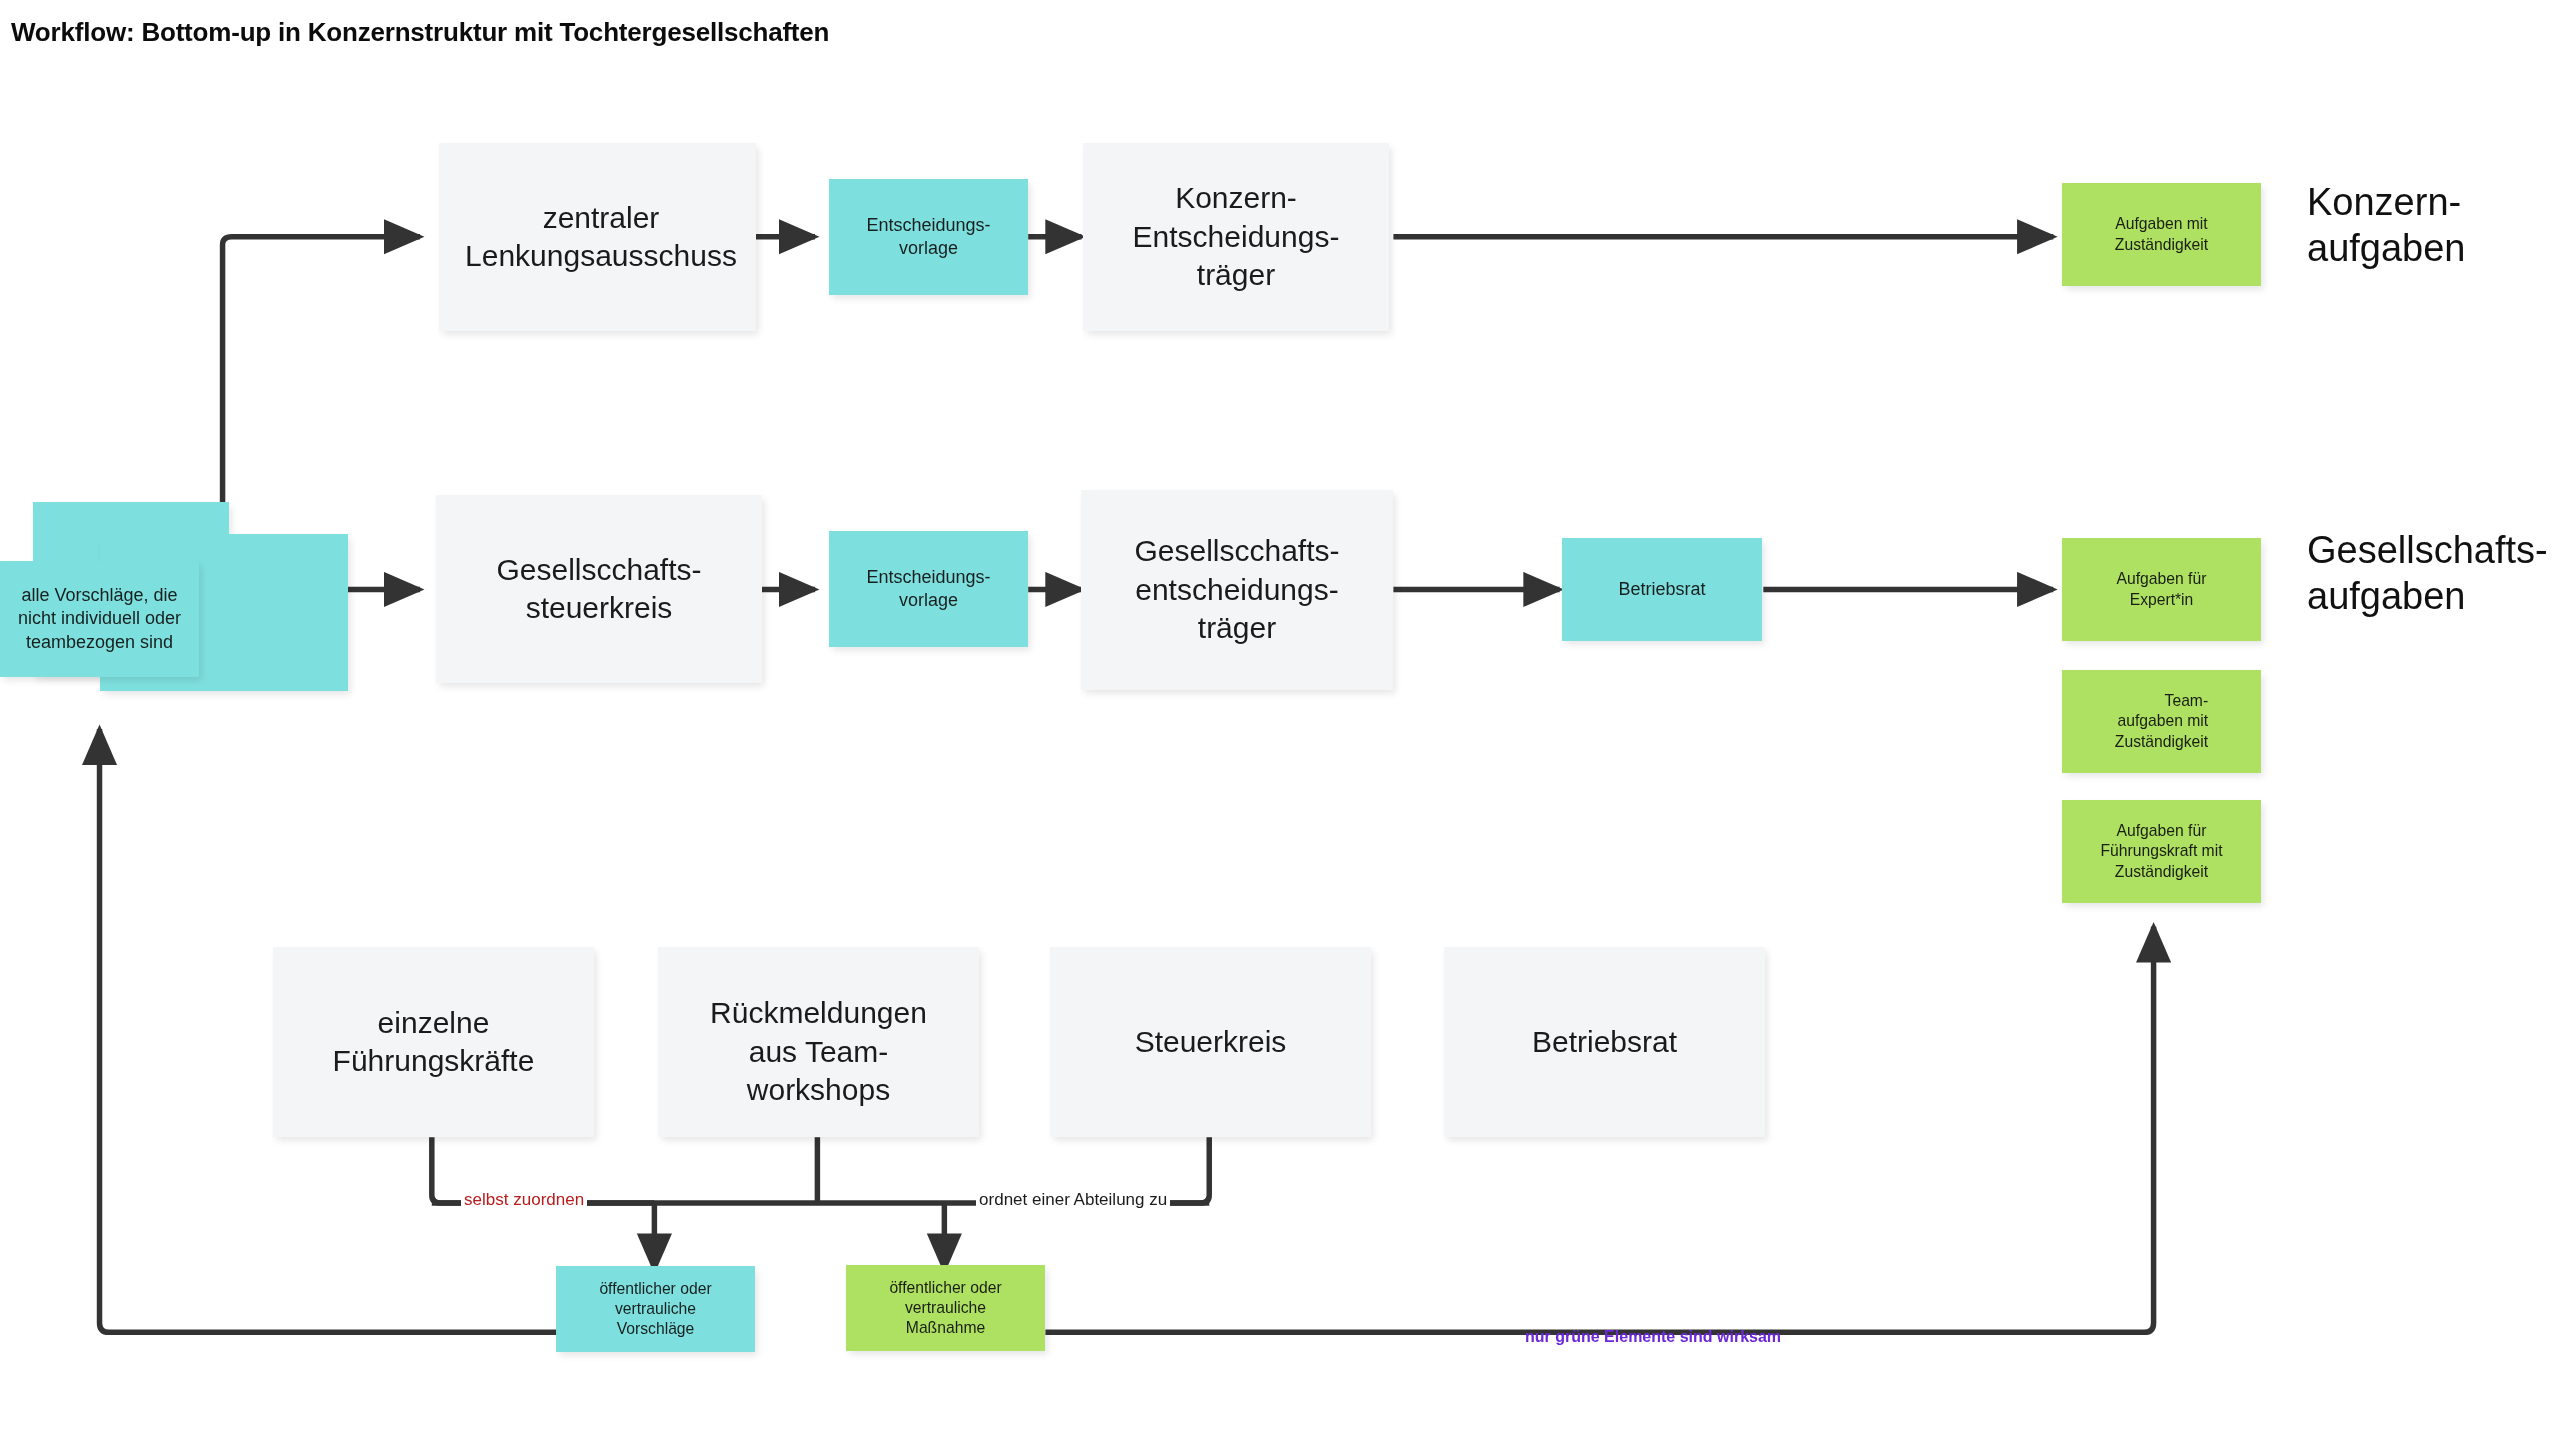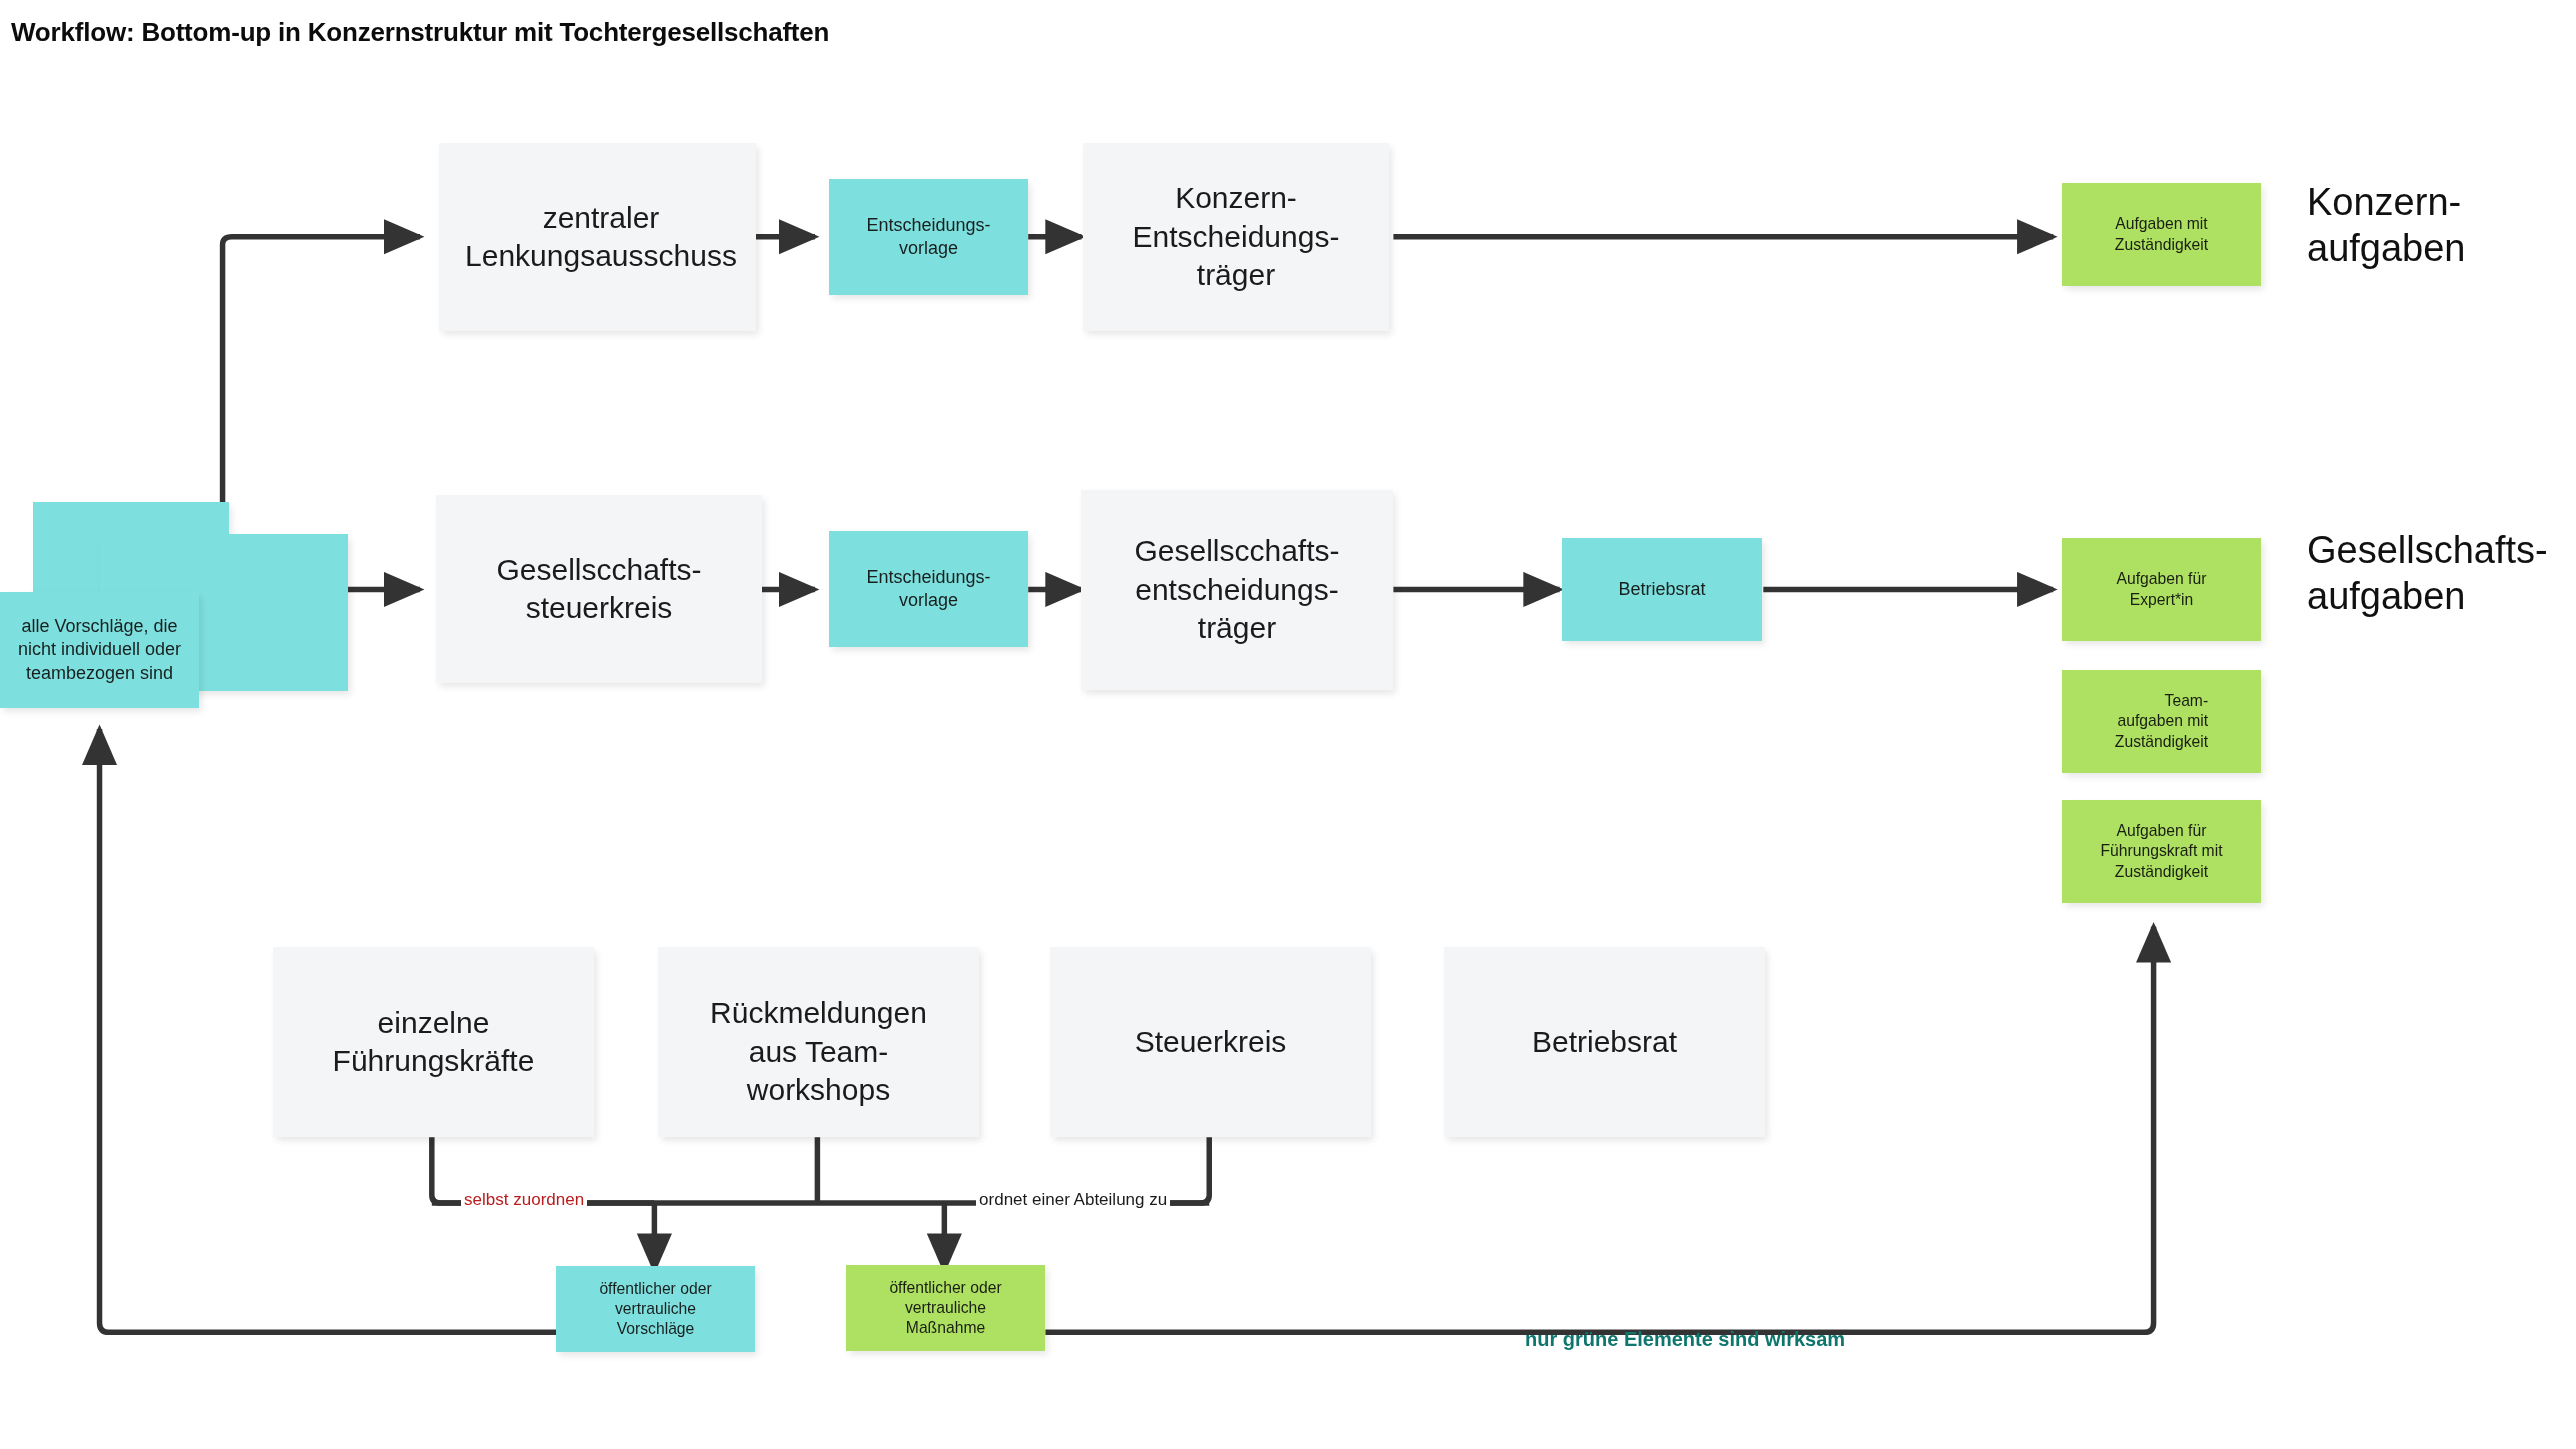--- a/index.html
+++ b/index.html
@@ -37,21 +37,21 @@
     font-size:38px;font-weight:400;color:#111;line-height:1.22;
     white-space:pre-line;text-align:left;
   }
   .edgelabel{
     position:absolute;z-index:4;font-size:17px;white-space:nowrap;
     background:#ffffff;padding:0 3.1px;
   }
   .edgelabel.blue{color:#b91c1c;}
   .edgelabel.dark{color:#1b1b1b;text-align:right;}
   .footnote{
-    position:absolute;z-index:4;font-size:20px;font-weight:700;color:#0f766e;
+    position:absolute;z-index:4;font-size:16px;font-weight:700;color:#6d28d9;
     white-space:nowrap;
   }
 </style>
 </head>
 <body>
 
 <div id="stage">
 
   <div class="title">Workflow: Bottom-up in Konzernstruktur mit Tochtergesellschaften</div>
 
@@ -89,21 +89,21 @@
       <path d="M1205,1535 L1205,1620" marker-end="url(#ah)"></path>
 
       <path d="M714,1700 L139,1700 Q127,1700 127,1688 L127,930" marker-end="url(#ah)"></path>
 
       <path d="M1334,1700 L2736,1700 Q2748,1700 2748,1688 L2748,1182" marker-end="url(#ah)"></path>
     </g>
   </svg>
 
   <div class="node cyan" style="left:33px;top:502px;width:196px;height:174px;"></div>
   <div class="node cyan" style="left:100px;top:534px;width:248px;height:157px;"></div>
-  <div class="node cyan t-sm" style="left:0px;top:592px;width:199px;height:116px;padding:4.7px 7.8px;">
+  <div class="node cyan t-sm" style="left:0px;top:561px;width:199px;height:116px;padding:4.7px 7.8px;">
     <span>alle Vorschläge, die nicht individuell oder teambezogen sind</span>
   </div>
 
   <div class="node gray t-lg" style="left:439px;top:143px;width:317px;height:188px;padding:7.8px 14px;">
     <span style="white-space:pre-line;margin-left:7px;">zentraler
 Lenkungsausschuss</span>
   </div>
 
   <div class="node cyan t-sm" style="left:829px;top:179px;width:199px;height:116px;padding:4.7px 7.8px;">
     <span style="white-space:pre-line;">Entscheidungs-

